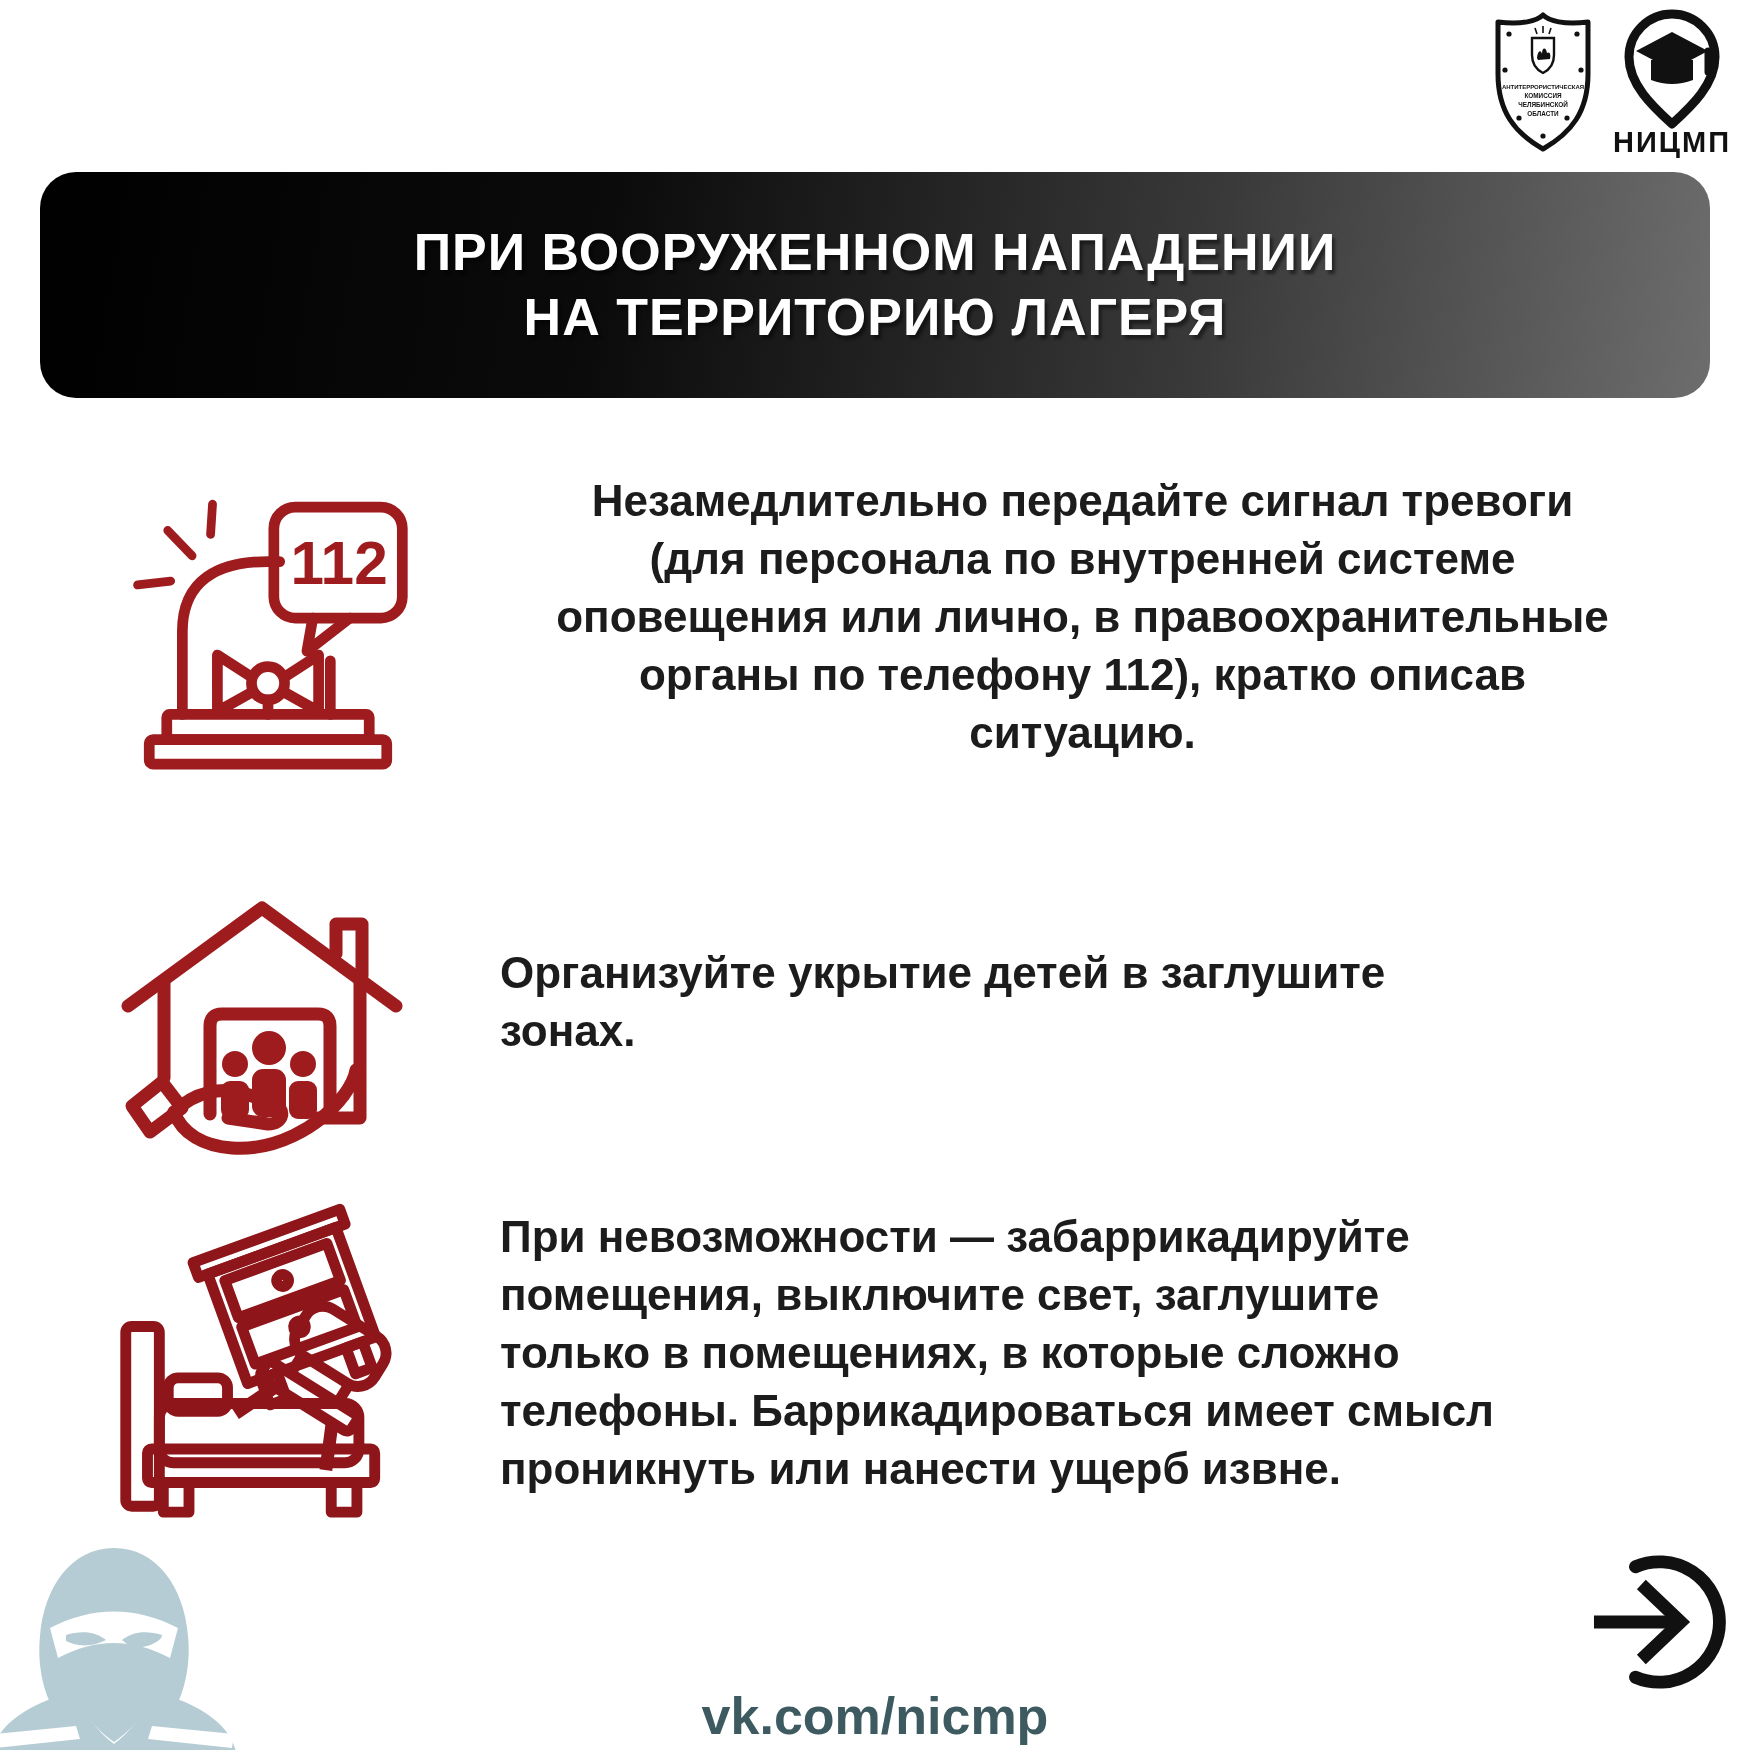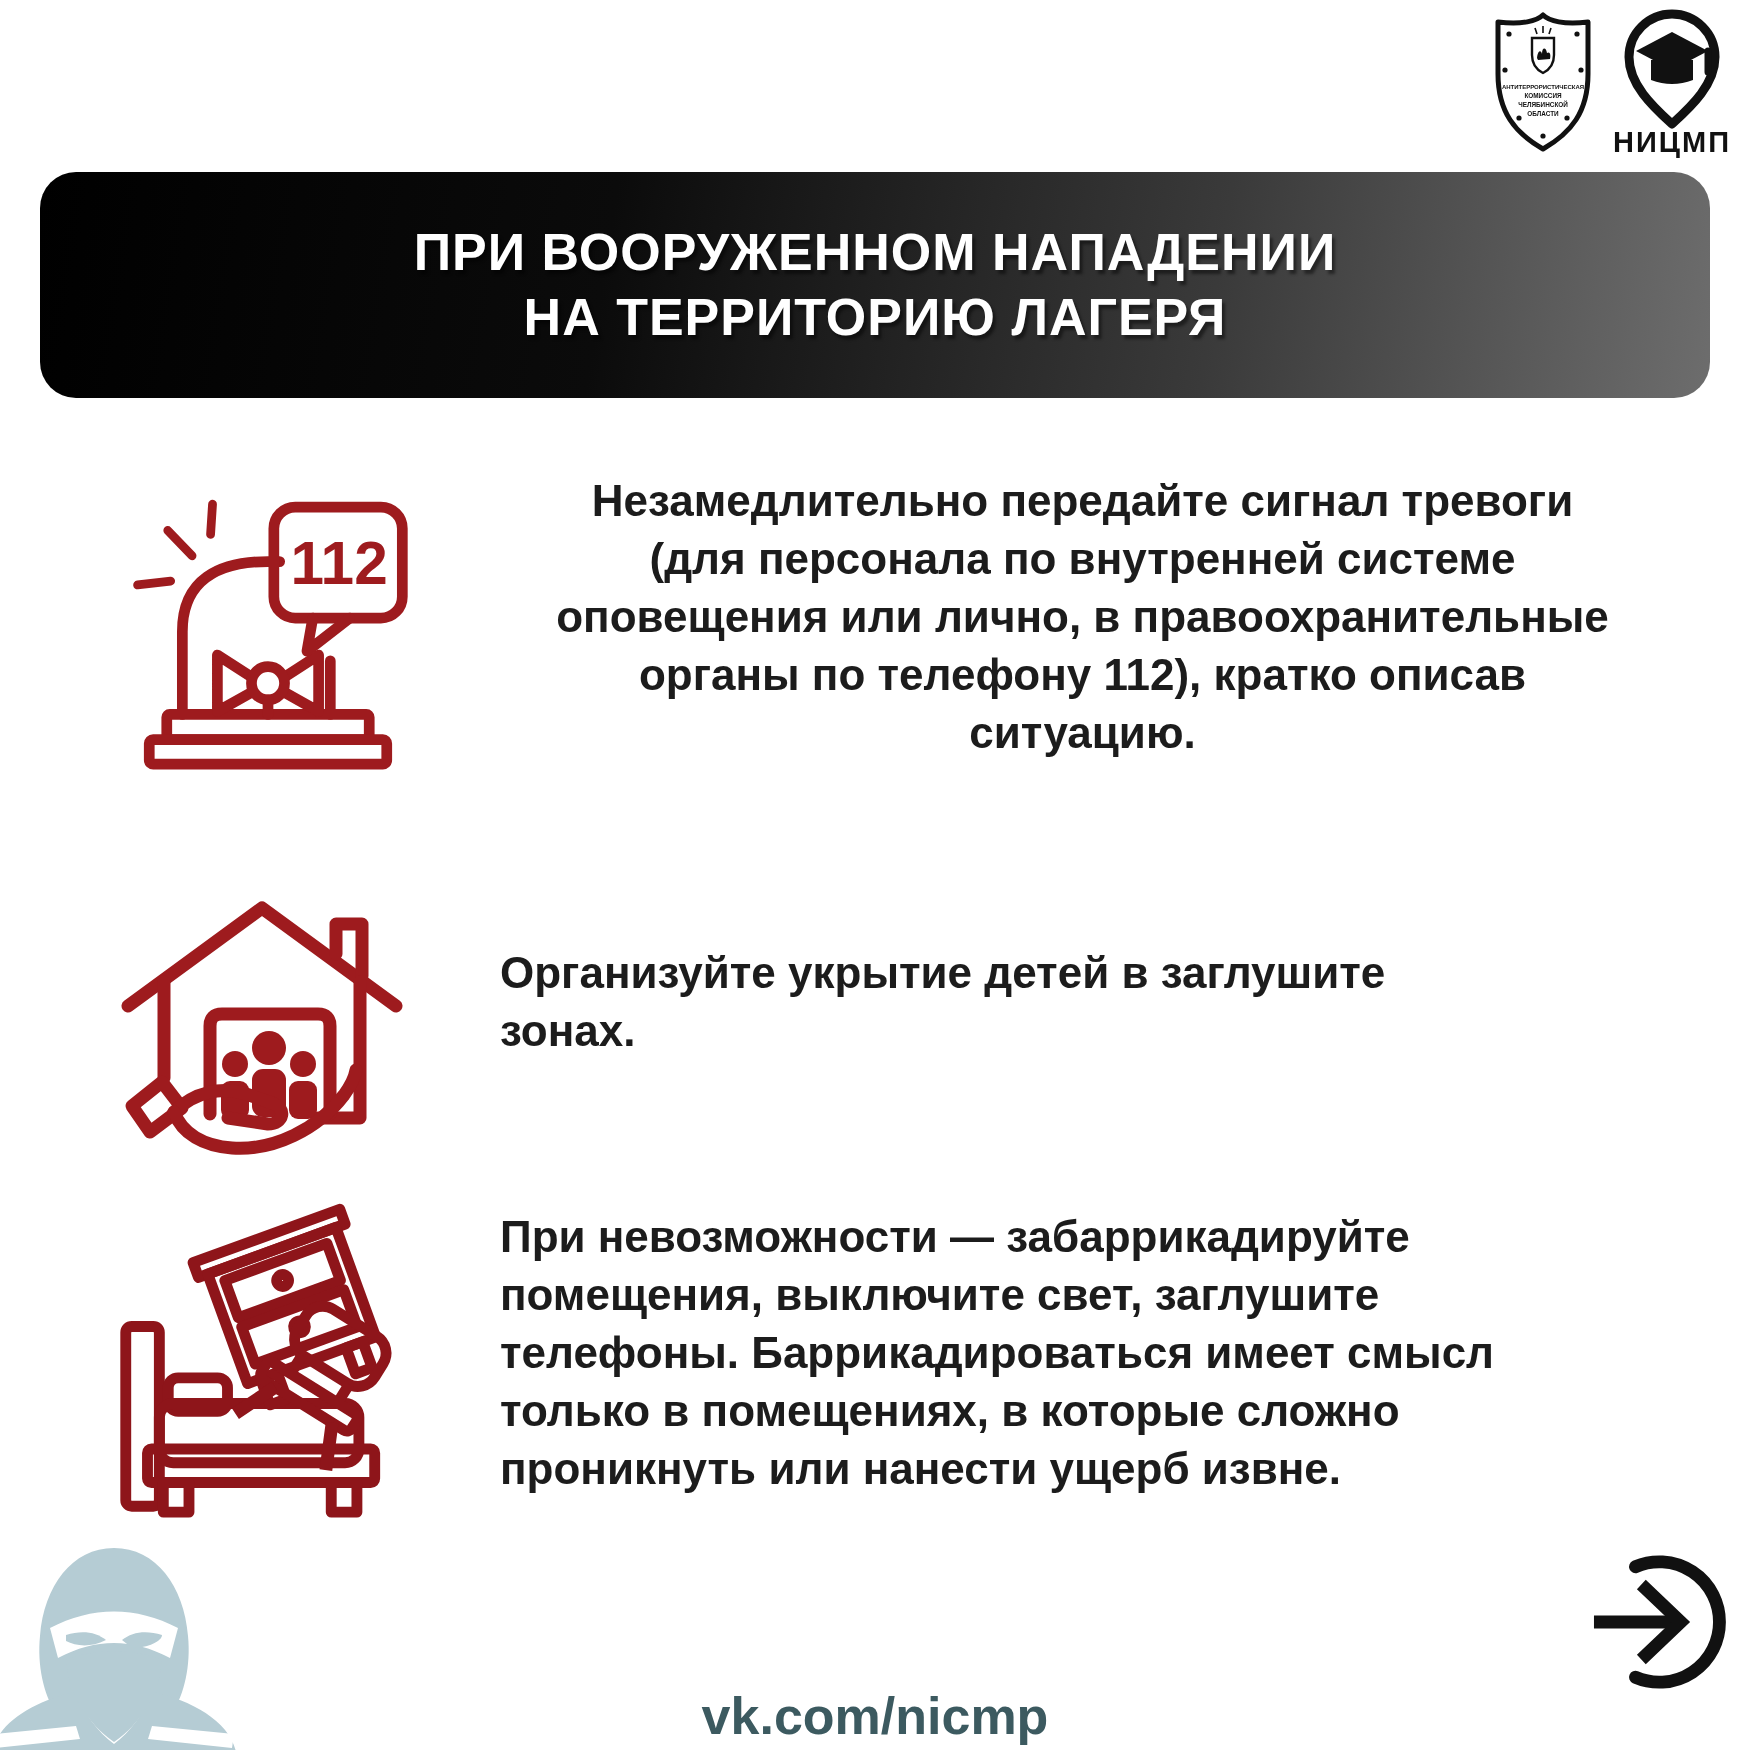--- a/index.html
+++ b/index.html
@@ -178,24 +178,24 @@
         </g>
       </g>
     </svg>
   </div>
   <div class="para p3">
     <div class="tline">
       <span class="seg">При невозможности — </span><span class="seg b">забаррикадируйте</span>
     </div>
     <div class="tline"><span class="seg b">помещения, выключите свет, заглушите</span></div>
     <div class="tline">
+      <span class="seg">только </span><span class="seg b">в помещениях, в которые сложно</span>
+    </div>
+    <div class="tline">
       <span class="seg b">телефоны.</span><span class="seg"> Баррикадироваться имеет смысл</span>
-    </div>
-    <div class="tline">
-      <span class="seg">только </span><span class="seg b">в помещениях, в которые сложно</span>
     </div>
     <div class="tline"><span class="seg b">проникнуть или нанести ущерб извне.</span></div>
   </div>
 
   <div class="ninja">
     <svg viewBox="0 0 245 215" preserveAspectRatio="xMinYMin meet">
       <g>
         <path d="M122,6 C80,6 52,44 48,94 C45,124 52,152 63,170 L181,170 C192,152 199,124 196,94 C192,44 164,6 122,6 Z" fill="#b5ccd4"></path>
         <path d="M0,215 L0,210 C6,180 44,158 84,150 C92,172 106,190 122,202 C138,190 152,172 160,150 C200,158 238,180 244,210 L244,215 Z" fill="#b5ccd4"></path>
         <path d="M74,118 C106,106 138,106 170,118 C168,152 148,182 122,200 C96,182 76,152 74,118 Z" fill="#b5ccd4"></path>

